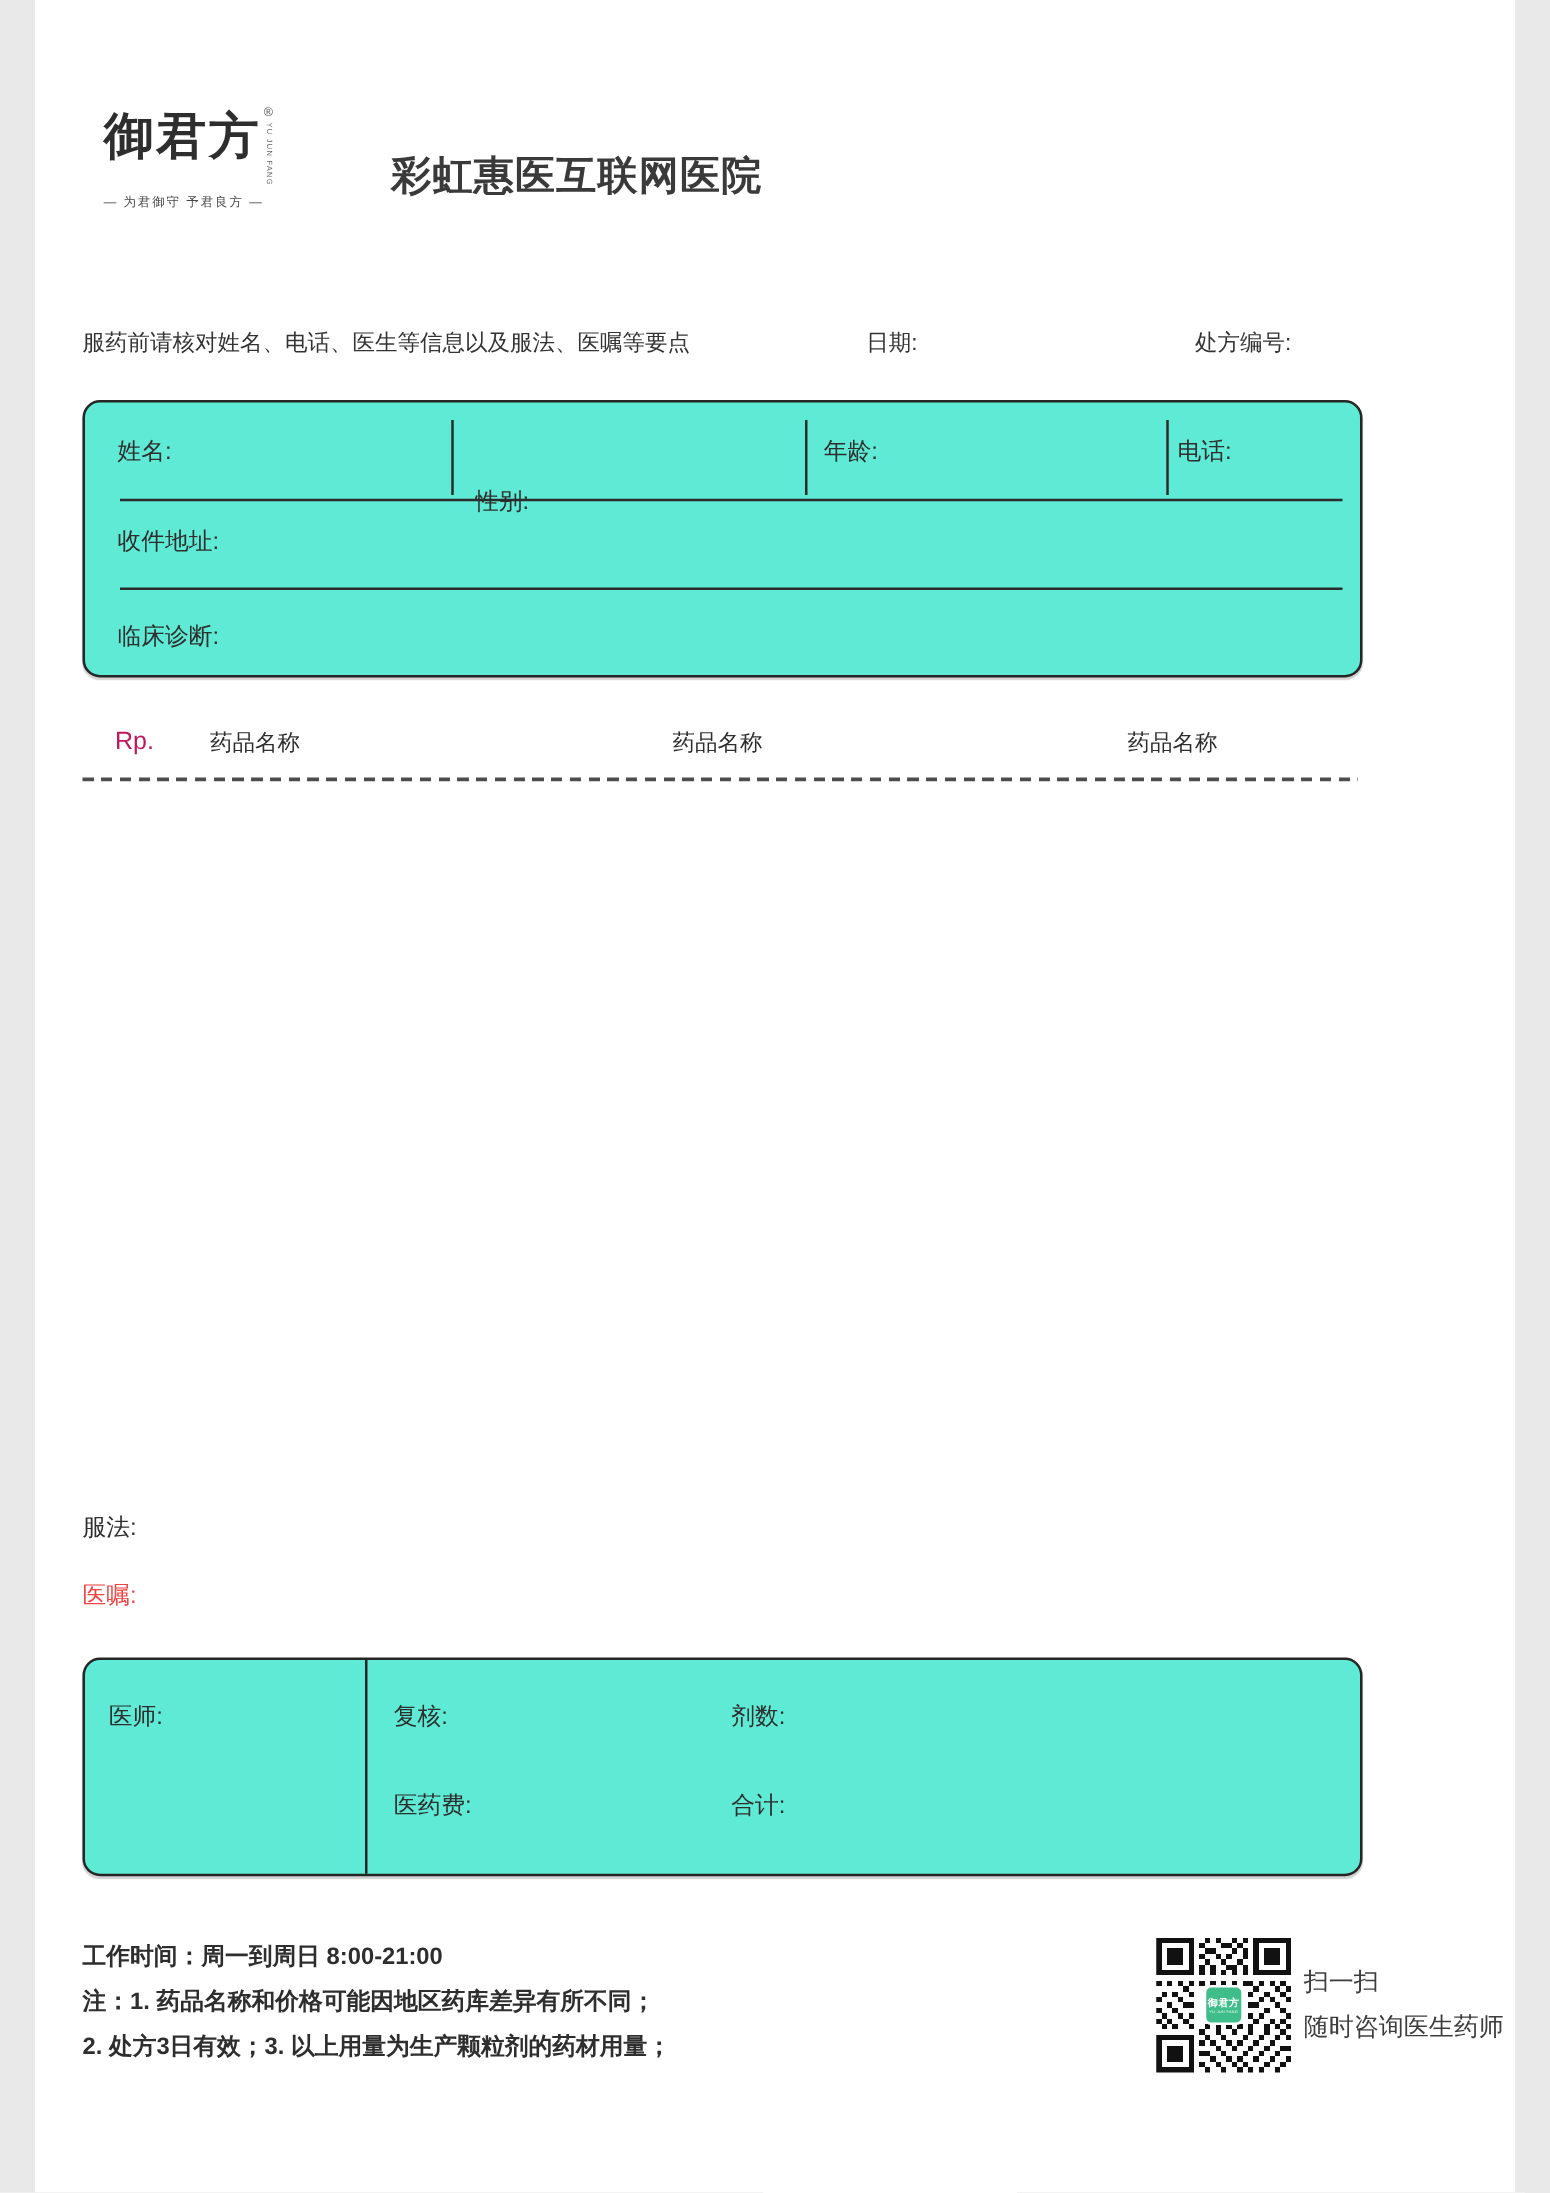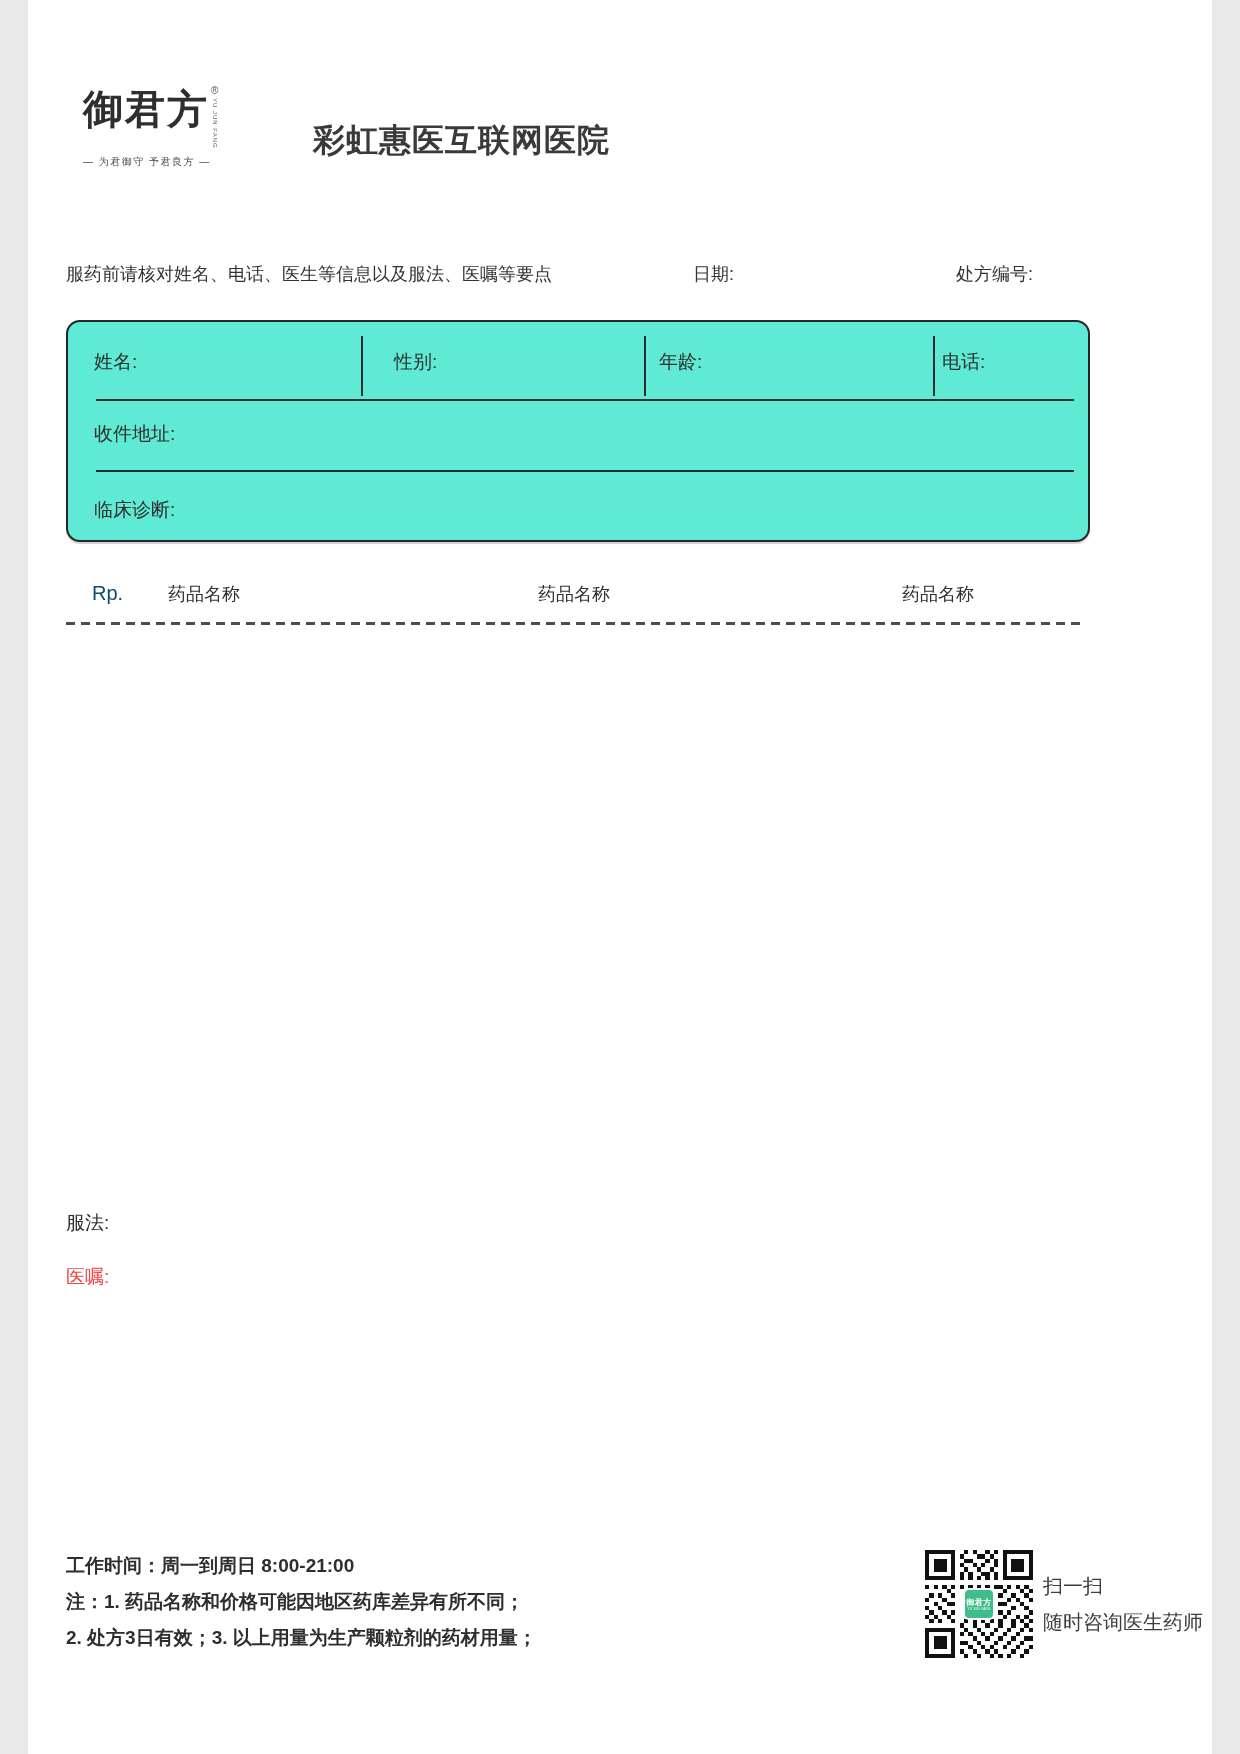--- a/index.html
+++ b/index.html
@@ -47,35 +47,35 @@
   
   .box{
     border:2px solid #262626;border-radius:14px;
     box-shadow:0 2px 1px rgba(0,0,0,0.18);
     background:#5eead4;
   }
   .patient-box{left:38px;top:320px;width:1020px;height:218px;}
   .pb-label{position:absolute;font-size:19px;line-height:28px;white-space:nowrap;color:#2e2e2e;}
   .pb-r1{top:26px;}
   .pb-name{left:26px;}
-  .pb-gender{left:326px;}
+  .pb-gender{left:312px;margin-top:40px;}
   .pb-age{left:591px;}
   .pb-phone{left:874px;}
   .vdiv{position:absolute;top:14px;height:60px;width:2px;background:#2b2b2b;}
   .vd1{left:293px;}
   .vd2{left:576px;}
   .vd3{left:865px;}
   .hline{position:absolute;left:28px;right:14px;height:2px;background:#2b2b2b;}
   .hl1{top:77px;}
   .hl2{top:148px;}
   .pb-address{left:26px;top:98px;}
   .pb-diagnosis{left:26px;top:174px;}
 
   
-  .rp-label{left:64px;top:578px;font-size:20px;line-height:30px;color:#0c4a6e;}
+  .rp-label{left:64px;top:578px;font-size:20px;line-height:30px;color:#be185d;}
   .drug-col{top:580px;font-size:18px;line-height:28px;color:#2e2e2e;white-space:nowrap;}
   .dc1{left:140px;}
   .dc2{left:510px;}
   .dc3{left:874px;}
   .dash-line{
     left:38px;top:622px;width:1020px;height:3px;
     background:repeating-linear-gradient(90deg,#4d4d4d 0 9px,transparent 9px 15px);
   }
 
   
@@ -148,20 +148,28 @@
 
   <div class="abs rp-label">Rp.</div>
   <div class="abs drug-col dc1">药品名称</div>
   <div class="abs drug-col dc2">药品名称</div>
   <div class="abs drug-col dc3">药品名称</div>
   <div class="abs dash-line"></div>
 
   <div class="abs usage-label">服法:</div>
   <div class="abs advice-label">医嘱:</div>
 
+  <div class="abs box sign-box">
+    <div class="sb-vdiv"></div>
+    <div class="sb-label sb-physician">医师:</div>
+    <div class="sb-label sb-review">复核:</div>
+    <div class="sb-label sb-dose">剂数:</div>
+    <div class="sb-label sb-fee">医药费:</div>
+    <div class="sb-label sb-total">合计:</div>
+  </div>
 
   <div class="abs foot-line fl1">工作时间：周一到周日 8:00-21:00</div>
   <div class="abs foot-line fl2">注：1. 药品名称和价格可能因地区药库差异有所不同；</div>
   <div class="abs foot-line fl3">2. 处方3日有效；3. 以上用量为生产颗粒剂的药材用量；</div>
 
   <div class="abs qr-wrap">
     <svg viewBox="0 0 25 25" shape-rendering="crispEdges">
       <rect x="0" y="0" width="25" height="25" fill="#ffffff"></rect>
       <g fill="#111111">
         <rect x="0" y="0" width="7" height="7"></rect>

